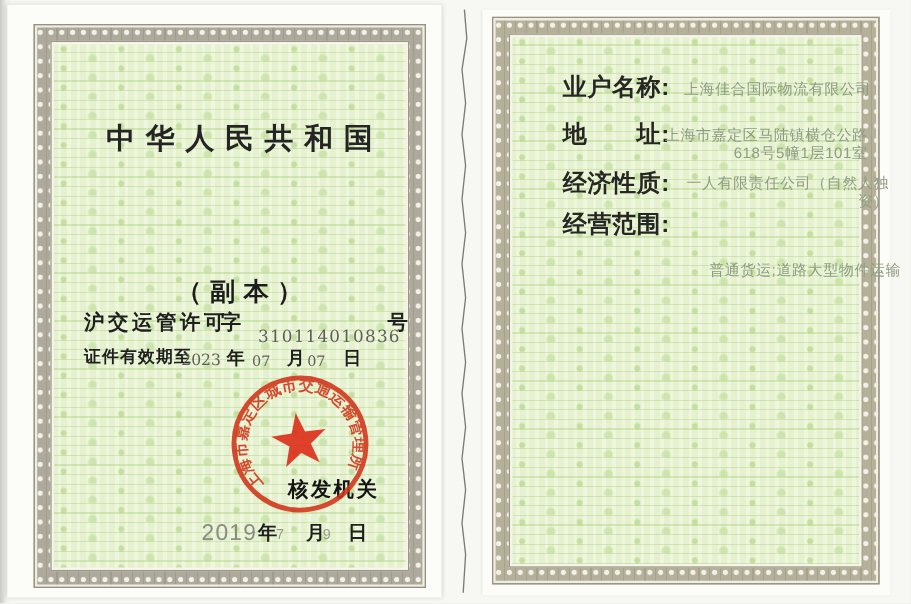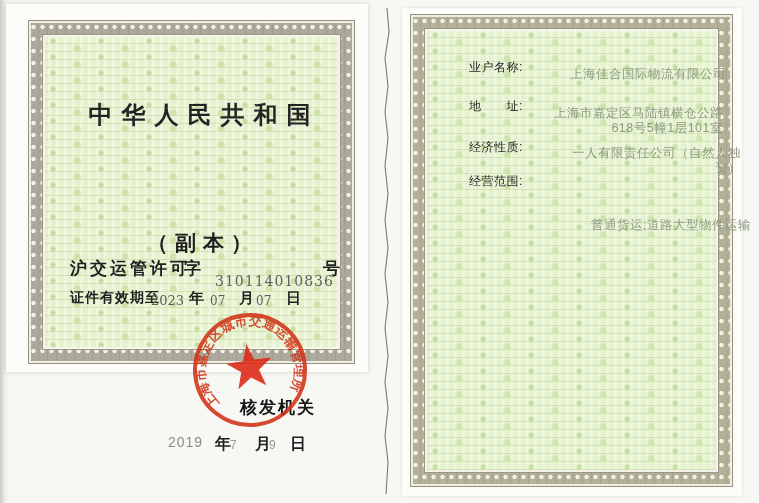--- a/index.html
+++ b/index.html
@@ -1,21 +1,21 @@
 <!DOCTYPE html>
 <html><head>
 <meta charset="utf-8">
 <style>
   html,body{margin:0;padding:0;background:#e9e9e6;}
   #canvas{position:relative;width:759px;height:503px;background:#f7f7f4;overflow:hidden;
           font-family:"Liberation Sans",sans-serif;}
   .edge-shade{position:absolute;left:0;top:0;bottom:0;width:10px;
           background:linear-gradient(90deg,#c9c9c4,#f0f0ec 55%,rgba(240,240,236,0));}
   .page{position:absolute;background:#fcfcf9;}
-  #page-left{left:6px;top:4px;width:362px;height:368px;box-shadow:0 0 4px rgba(0,0,0,.18);}
+  #page-left{left:6px;top:4px;width:362px;height:494px;box-shadow:0 0 4px rgba(0,0,0,.18);}
   #page-right{left:402px;top:8px;width:340px;height:488px;box-shadow:0 0 3px rgba(0,0,0,.12);}
 
   .frame{position:absolute;border:1px solid #95927f;box-shadow:inset 0 0 0 2px #f0eee3;
          background-image:radial-gradient(circle at 50% 50%, #f4f2e8 1.8px, rgba(244,242,232,0) 2.5px),
                           repeating-linear-gradient(90deg, rgba(120,118,100,.25) 0 1px, rgba(120,118,100,0) 1px 9px);
          background-size:9px 12px,auto;}
   #frame-left{left:22px;top:16px;right:13px;bottom:8px;background-color:#adaa9d;}
   #frame-right{left:8px;top:6px;right:9px;bottom:9px;background-color:#b5b099;}
 
   .green{position:absolute;inset:13px;border:1px solid #9a9884;box-shadow:inset 0 0 0 2px #f6f4ea;
@@ -33,21 +33,21 @@
   
   .l-country{top:64px;font-size:24px;font-weight:700;letter-spacing:9px;text-indent:9px;color:#242424;}
   .l-title{top:116px;font-size:37px;font-weight:800;letter-spacing:2px;color:#0e0e0e;}
   .l-sub{top:194px;font-size:21px;font-weight:600;letter-spacing:7px;text-indent:7px;color:#1c1c1c;}
   .l-line{left:0;right:0;height:26px;}
   .blk{font-size:17px;font-weight:700;letter-spacing:3px;color:#1e1e1e;}
   .machine{font-family:"DejaVu Serif",serif;color:#5f5f5a;}
   .l-issuer{left:196px;top:396px;font-size:17px;font-weight:700;letter-spacing:2px;color:#141414;margin-left:36px;}
 
   
-  .field-label{left:44px;font-size:12px;font-weight:400;color:#262622;letter-spacing:.5px;}
+  .field-label{left:44px;font-size:20px;font-weight:700;color:#262622;letter-spacing:.5px;}
   .field-value{left:126px;font-size:12.5px;line-height:15px;color:#8d9c80;letter-spacing:.5px;text-align:right;}
 
   #fold-svg{position:absolute;left:378px;top:6px;}
   #seal-svg{position:absolute;left:170px;top:292px;}
 </style>
 </head>
 <body>
 
 <div id="canvas">
   <div class="edge-shade"></div>
@@ -72,21 +72,21 @@
           <span class="abs" style="left:146px;font-size:15px;font-weight:600;color:#1e1e1e;">年</span>
           <span class="abs machine" style="left:167px;top:5px;font-size:12px;">07</span>
           <span class="abs" style="left:196px;font-size:15px;font-weight:600;color:#1e1e1e;">月</span>
           <span class="abs machine" style="left:213px;top:5px;font-size:12px;">07</span>
           <span class="abs" style="left:243px;font-size:15px;font-weight:600;color:#1e1e1e;">日</span>
         </div>
 
         <div class="abs l-issuer" style="left:161px;top:361px;">核发机关</div>
 
         <div class="abs l-line" style="top:399px;">
-          <span class="abs" style="left:125px;font-size:14px;color:#8b8b86;letter-spacing:1px;">2019</span>
+          <span class="abs" style="left:125px;font-size:19px;color:#8b8b86;letter-spacing:1px;">2019</span>
           <span class="abs" style="left:172px;font-size:16px;font-weight:600;color:#1e1e1e;">年</span>
           <span class="abs" style="left:187px;top:4px;font-size:12px;color:#98988f;">7</span>
           <span class="abs" style="left:212px;font-size:16px;font-weight:600;color:#1e1e1e;">月</span>
           <span class="abs" style="left:226px;top:4px;font-size:12px;color:#98988f;">9</span>
           <span class="abs" style="left:247px;font-size:16px;font-weight:600;color:#1e1e1e;">日</span>
         </div>
       </div>
     </div>
 
     <svg id="seal-svg" width="148" height="148" viewBox="0 0 148 148">

